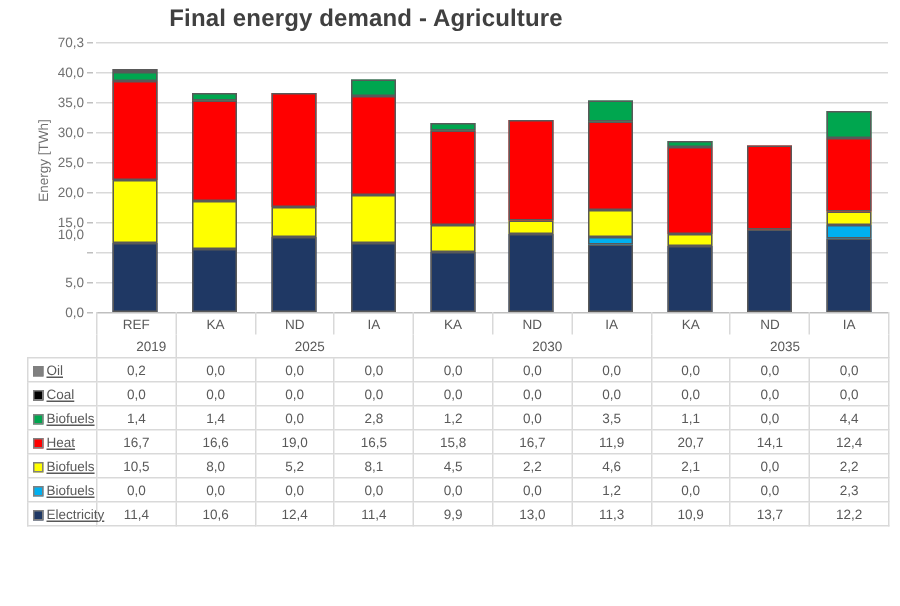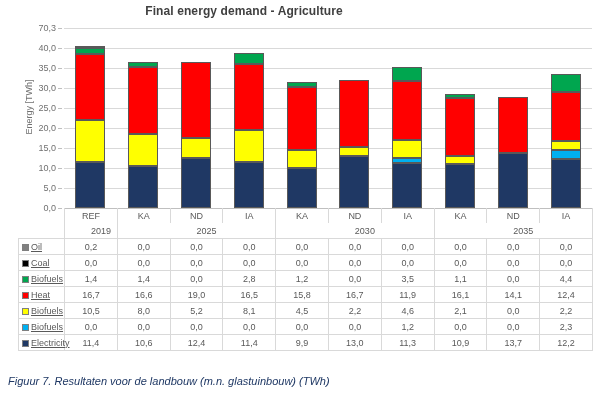--- a/index.html
+++ b/index.html
@@ -22,21 +22,21 @@
     width: 600px;
     height: 404px;
   }
 
   
   #chart-title {
     position: absolute;
     left: 0; top: 4px;
     width: 488px;
     text-align: center;
-    font-size: 12px;
+    font-size: 16px;
     font-weight: bold;
     color: #404040;
     letter-spacing: .1px;
   }
 
   
   
   #plot-area {
     position: absolute;
     left: 64px;
@@ -188,21 +188,21 @@
 <div id="figure">
 
   <div id="chart-title">Final energy demand - Agriculture</div>
 
   <div id="ytick-group">
     <div id="yaxis-title">Energy [TWh]</div>
   <div class="ytick-label" style="top: 180px;">0,0</div>
       <div class="ytick-mark" style="top: 180px;"></div>
       <div class="ytick-label" style="top: 160px;">5,0</div>
       <div class="ytick-mark" style="top: 160px;"></div>
-      <div class="ytick-label" style="top: 140px;">10,0</div>
+      <div class="ytick-label" style="top: 128px;">10,0</div>
       <div class="ytick-mark" style="top: 140px;"></div>
       <div class="ytick-label" style="top: 120px;">15,0</div>
       <div class="ytick-mark" style="top: 120px;"></div>
       <div class="ytick-label" style="top: 100px;">20,0</div>
       <div class="ytick-mark" style="top: 100px;"></div>
       <div class="ytick-label" style="top: 80px;">25,0</div>
       <div class="ytick-mark" style="top: 80px;"></div>
       <div class="ytick-label" style="top: 60px;">30,0</div>
       <div class="ytick-mark" style="top: 60px;"></div>
       <div class="ytick-label" style="top: 40px;">35,0</div>
@@ -383,21 +383,21 @@
         </tr>
         <tr>
           <td class="rowhead"><span class="swatch" style="background: rgb(255, 0, 0);"></span><span>Heat</span></td>
           <td>16,7</td>
           <td>16,6</td>
           <td>19,0</td>
           <td>16,5</td>
           <td>15,8</td>
           <td>16,7</td>
           <td>11,9</td>
-          <td>16,1</td>
+          <td>20,7</td>
           <td>14,1</td>
           <td>12,4</td>
         </tr>
         <tr>
           <td class="rowhead"><span class="swatch" style="background: rgb(255, 255, 0);"></span><span>Biofuels</span></td>
           <td>10,5</td>
           <td>8,0</td>
           <td>5,2</td>
           <td>8,1</td>
           <td>4,5</td>
@@ -429,15 +429,14 @@
           <td>9,9</td>
           <td>13,0</td>
           <td>11,3</td>
           <td>10,9</td>
           <td>13,7</td>
           <td>12,2</td>
         </tr>
       </tbody>
   </table>
 
-  <div id="caption">Figuur 7. Resultaten voor de landbouw (m.n. glastuinbouw) (TWh)</div>
 
 </div>
 
 </body></html>

